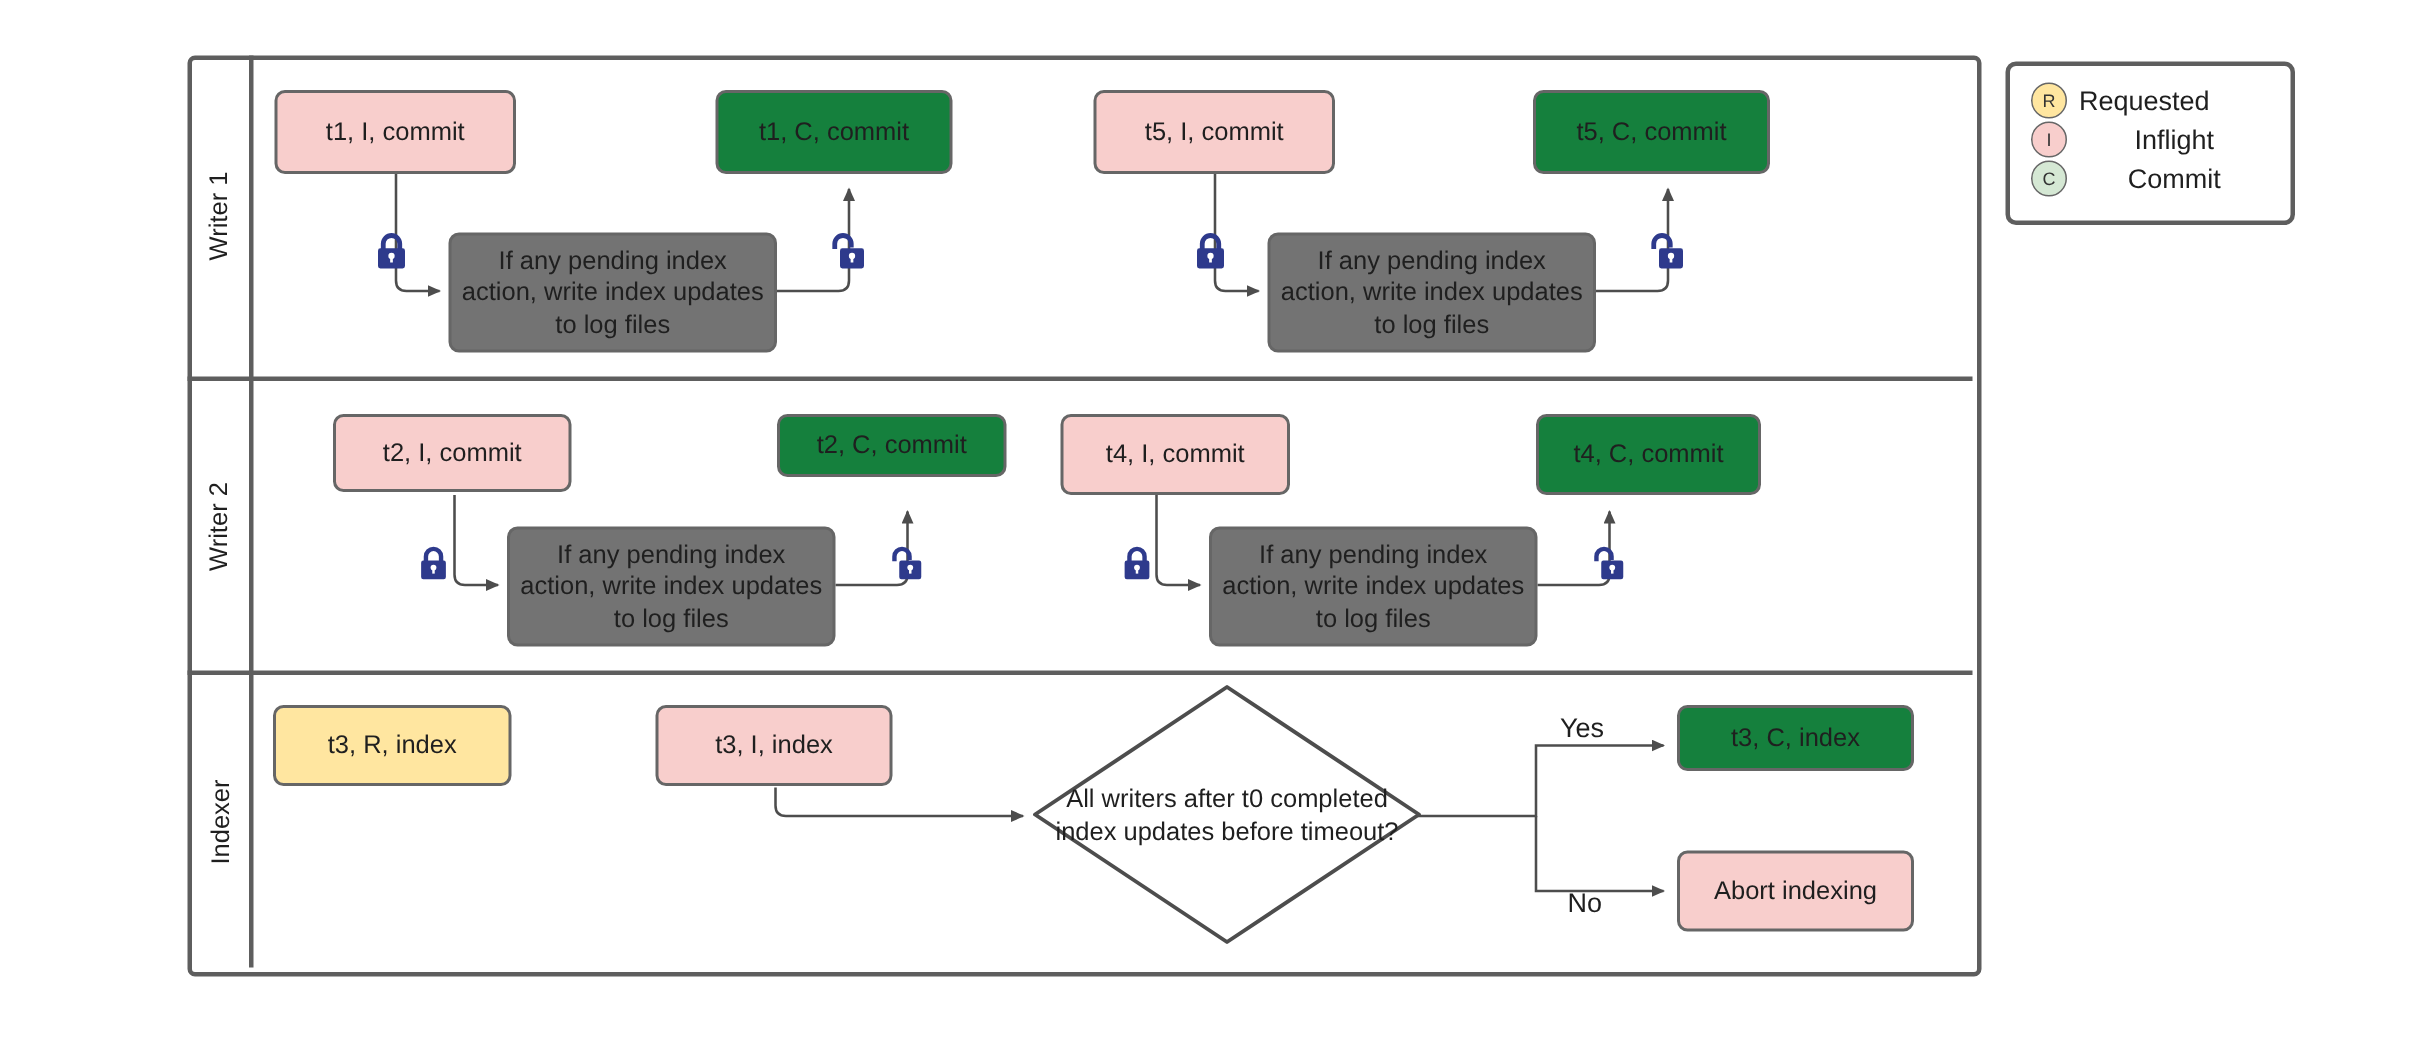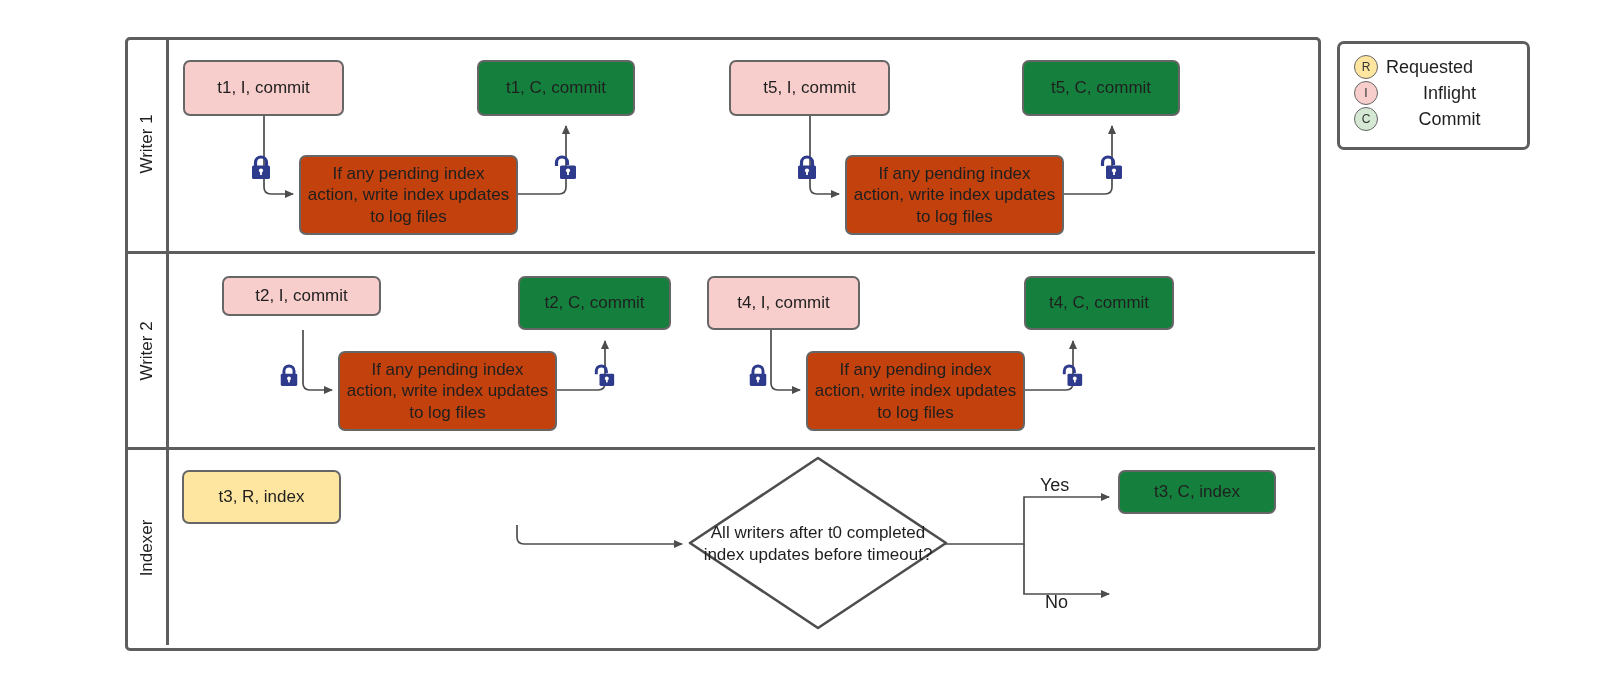--- a/index.html
+++ b/index.html
@@ -13,21 +13,21 @@
   svg.layer.behind{z-index:1;}
   .node{position:absolute;z-index:3;box-sizing:border-box;display:flex;align-items:center;justify-content:center;text-align:center;}
   .card{
     border:2px solid #666666;border-radius:7px;
     font-size:17px;line-height:1.25;color:#1f1f1f;
     padding:14px 6px;
   }
   .pink{background:#f8cecc;}
   .green{background:#15803d;}
   .yellow{background:#ffe6a0;}
-  .white{background:#c2410c;}
+  .white{background:#737373;}
   .pool{
     position:absolute;border:3px solid #5e5e5e;border-radius:5px;background:transparent;z-index:2;
   }
   .lane-label{
     position:absolute;z-index:3;display:flex;align-items:center;justify-content:center;
     font-size:17px;color:#1f1f1f;
   }
   .lane-label span{transform:rotate(-90deg);white-space:nowrap;}
   .legend{
     position:absolute;border:3px solid #5e5e5e;border-radius:7px;background:#ffffff;z-index:4;
@@ -102,41 +102,43 @@
   <div class="node card green" style="left:477px;top:60px;width:158px;height:56px;">t1, C, commit</div>
 
   <div class="node card white" style="left:299px;top:155px;width:219px;height:80px;">If any pending index action, write index updates to log files</div>
 
   <div class="node card pink" style="left:729px;top:60px;width:161px;height:56px;">t5, I, commit</div>
 
   <div class="node card green" style="left:1022px;top:60px;width:158px;height:56px;">t5, C, commit</div>
 
   <div class="node card white" style="left:845px;top:155px;width:219px;height:80px;">If any pending index action, write index updates to log files</div>
 
-  <div class="node card pink" style="left:222px;top:276px;width:159px;height:40px;">t2, I, commit</div>
-
-  <div class="node card green" style="left:518px;top:276px;width:153px;height:54px;">t2, C, commit</div>
+  <div class="node card pink" style="left:222px;top:276px;width:159px;height:52px;">t2, I, commit</div>
+
+  <div class="node card green" style="left:518px;top:276px;width:153px;height:42px;">t2, C, commit</div>
 
   <div class="node card white" style="left:338px;top:351px;width:219px;height:80px;">If any pending index action, write index updates to log files</div>
 
   <div class="node card pink" style="left:692px;top:276px;width:153px;height:54px;margin-left:15px;">t4, I, commit</div>
 
   <div class="node card green" style="left:1024px;top:276px;width:150px;height:54px;">t4, C, commit</div>
 
   <div class="node card white" style="left:806px;top:351px;width:219px;height:80px;">If any pending index action, write index updates to log files</div>
 
   <div class="node card yellow" style="left:182px;top:470px;width:159px;height:54px;">t3, R, index</div>
 
+  <div class="node card pink" style="left:437px;top:470px;width:158px;height:54px;">t3, I, index</div>
 
   <div class="node" style="left:700px;top:505px;width:236px;height:78px;font-size:17px;line-height:1.28;color:#1f1f1f;">
     <span>All writers after t0 completed index updates before timeout?</span>
   </div>
 
   <div class="node card green" style="left:1118px;top:470px;width:158px;height:44px;">t3, C, index</div>
 
+  <div class="node card pink" style="left:1118px;top:567px;width:158px;height:54px;">Abort indexing</div>
 
   <div class="edge-label" style="left:1040px;top:475px;">Yes</div>
   <div class="edge-label" style="left:1045px;top:592px;">No</div>
 
   <div class="lock" style="left:249px;top:155px;">
     <svg width="24" height="26" viewBox="0 0 24 26" aria-hidden="true">
       <path d="M6.5,11 L6.5,7.5 A5.5,5.5 0 0 1 17.5,7.5 L17.5,11" fill="none" stroke="#2e3a8c" stroke-width="3.2"></path>
       <rect x="3" y="10.5" width="18" height="13.5" rx="1.6" fill="#2e3a8c"></rect>
       <circle cx="12" cy="15.6" r="2.1" fill="#ffffff"></circle>
       <rect x="11.1" y="15.6" width="1.8" height="4.4" fill="#ffffff"></rect>

